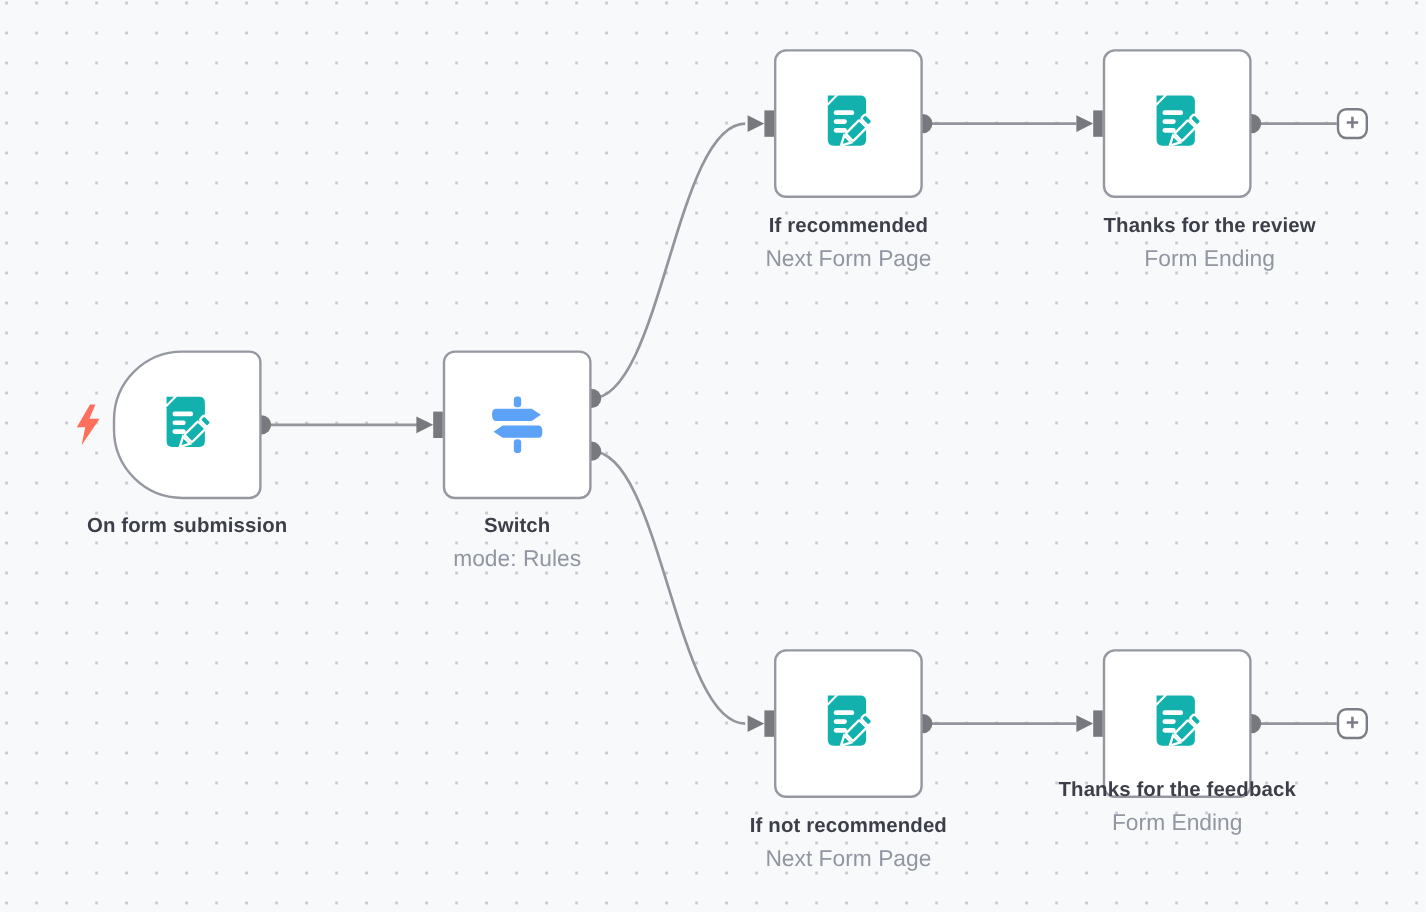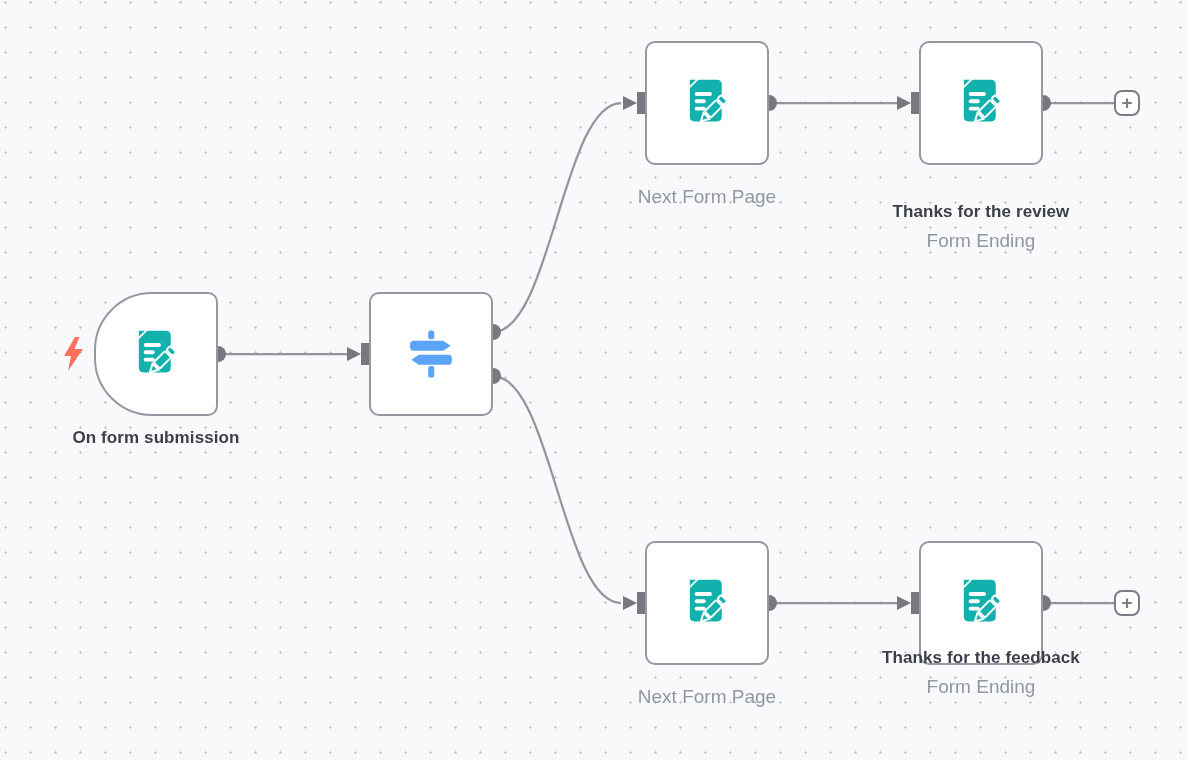--- a/index.html
+++ b/index.html
@@ -99,73 +99,79 @@
   </div>
 
   <div class="node" style="left:369px;top:292px;">
     <svg width="56" height="56" viewBox="0 0 44 44">
       <rect x="19.8" y="3.5" width="4.8" height="7" rx="2" fill="#5ca3f7"></rect>
       <path fill="#5ca3f7" d="M 8 11.5 H 31.5 L 37.5 15.5 L 31.5 19.5 H 8 Q 5.5 19.5 5.5 15.5 Q 5.5 11.5 8 11.5 Z"></path>
       <path fill="#5ca3f7" d="M 36 22.5 H 12.5 L 6.5 26.5 L 12.5 30.5 H 36 Q 38.5 30.5 38.5 26.5 Q 38.5 22.5 36 22.5 Z"></path>
       <rect x="19.8" y="31.5" width="4.8" height="9" rx="2" fill="#5ca3f7"></rect>
     </svg>
   </div>
+  <div class="node-label" style="left:251px;top:428px;">
+    <div class="node-title">Switch</div>
+    <div class="node-subtitle">mode: Rules</div>
+  </div>
 
   <div class="node" style="left:645px;top:41px;">
     <svg width="54" height="54" viewBox="0 0 44 44">
       <path fill="#12b1ad" d="M 15 3 H 30 Q 34 3 34 7 V 33 Q 34 37 30 37 H 12 Q 8 37 8 33 V 10 Z"></path>
       <polygon fill="#12b1ad" points="8,3 13,3 8,8"></polygon>
       <rect fill="#fff" x="12" y="13" width="14" height="3.2" rx="1.6"></rect>
       <rect fill="#fff" x="12" y="19" width="9" height="3.2" rx="1.6"></rect>
       <rect fill="#fff" x="12" y="25" width="9" height="3.2" rx="1.6"></rect>
       <g transform="translate(17,37) rotate(-45)">
         <polygon points="0,0 6.5,-3.4 6.5,3.4" fill="#12b1ad" stroke="#fff" stroke-width="1.6"></polygon>
         <rect x="8" y="-3.6" width="13" height="7.2" rx="1" fill="#12b1ad" stroke="#fff" stroke-width="1.6"></rect>
         <rect x="22.5" y="-3.6" width="4.5" height="7.2" rx="1.6" fill="#12b1ad" stroke="#fff" stroke-width="1.6"></rect>
       </g>
     </svg>
   </div>
   <div class="node-label" style="left:527px;top:178px;">
+    <div class="node-title">If recommended</div>
     <div class="node-subtitle">Next Form Page</div>
   </div>
 
   <div class="node" style="left:919px;top:41px;">
     <svg width="54" height="54" viewBox="0 0 44 44">
       <path fill="#12b1ad" d="M 15 3 H 30 Q 34 3 34 7 V 33 Q 34 37 30 37 H 12 Q 8 37 8 33 V 10 Z"></path>
       <polygon fill="#12b1ad" points="8,3 13,3 8,8"></polygon>
       <rect fill="#fff" x="12" y="13" width="14" height="3.2" rx="1.6"></rect>
       <rect fill="#fff" x="12" y="19" width="9" height="3.2" rx="1.6"></rect>
       <rect fill="#fff" x="12" y="25" width="9" height="3.2" rx="1.6"></rect>
       <g transform="translate(17,37) rotate(-45)">
         <polygon points="0,0 6.5,-3.4 6.5,3.4" fill="#12b1ad" stroke="#fff" stroke-width="1.6"></polygon>
         <rect x="8" y="-3.6" width="13" height="7.2" rx="1" fill="#12b1ad" stroke="#fff" stroke-width="1.6"></rect>
         <rect x="22.5" y="-3.6" width="4.5" height="7.2" rx="1.6" fill="#12b1ad" stroke="#fff" stroke-width="1.6"></rect>
       </g>
     </svg>
   </div>
-  <div class="node-label" style="left:801px;top:178px;margin-top:24px;">
+  <div class="node-label" style="left:828px;top:178px;">
     <div class="node-title">Thanks for the review</div>
     <div class="node-subtitle">Form Ending</div>
   </div>
 
   <div class="node" style="left:645px;top:541px;">
     <svg width="54" height="54" viewBox="0 0 44 44">
       <path fill="#12b1ad" d="M 15 3 H 30 Q 34 3 34 7 V 33 Q 34 37 30 37 H 12 Q 8 37 8 33 V 10 Z"></path>
       <polygon fill="#12b1ad" points="8,3 13,3 8,8"></polygon>
       <rect fill="#fff" x="12" y="13" width="14" height="3.2" rx="1.6"></rect>
       <rect fill="#fff" x="12" y="19" width="9" height="3.2" rx="1.6"></rect>
       <rect fill="#fff" x="12" y="25" width="9" height="3.2" rx="1.6"></rect>
       <g transform="translate(17,37) rotate(-45)">
         <polygon points="0,0 6.5,-3.4 6.5,3.4" fill="#12b1ad" stroke="#fff" stroke-width="1.6"></polygon>
         <rect x="8" y="-3.6" width="13" height="7.2" rx="1" fill="#12b1ad" stroke="#fff" stroke-width="1.6"></rect>
         <rect x="22.5" y="-3.6" width="4.5" height="7.2" rx="1.6" fill="#12b1ad" stroke="#fff" stroke-width="1.6"></rect>
       </g>
     </svg>
   </div>
   <div class="node-label" style="left:527px;top:678px;">
+    <div class="node-title">If not recommended</div>
     <div class="node-subtitle">Next Form Page</div>
   </div>
 
   <div class="node" style="left:919px;top:541px;">
     <svg width="54" height="54" viewBox="0 0 44 44">
       <path fill="#12b1ad" d="M 15 3 H 30 Q 34 3 34 7 V 33 Q 34 37 30 37 H 12 Q 8 37 8 33 V 10 Z"></path>
       <polygon fill="#12b1ad" points="8,3 13,3 8,8"></polygon>
       <rect fill="#fff" x="12" y="13" width="14" height="3.2" rx="1.6"></rect>
       <rect fill="#fff" x="12" y="19" width="9" height="3.2" rx="1.6"></rect>
       <rect fill="#fff" x="12" y="25" width="9" height="3.2" rx="1.6"></rect>

